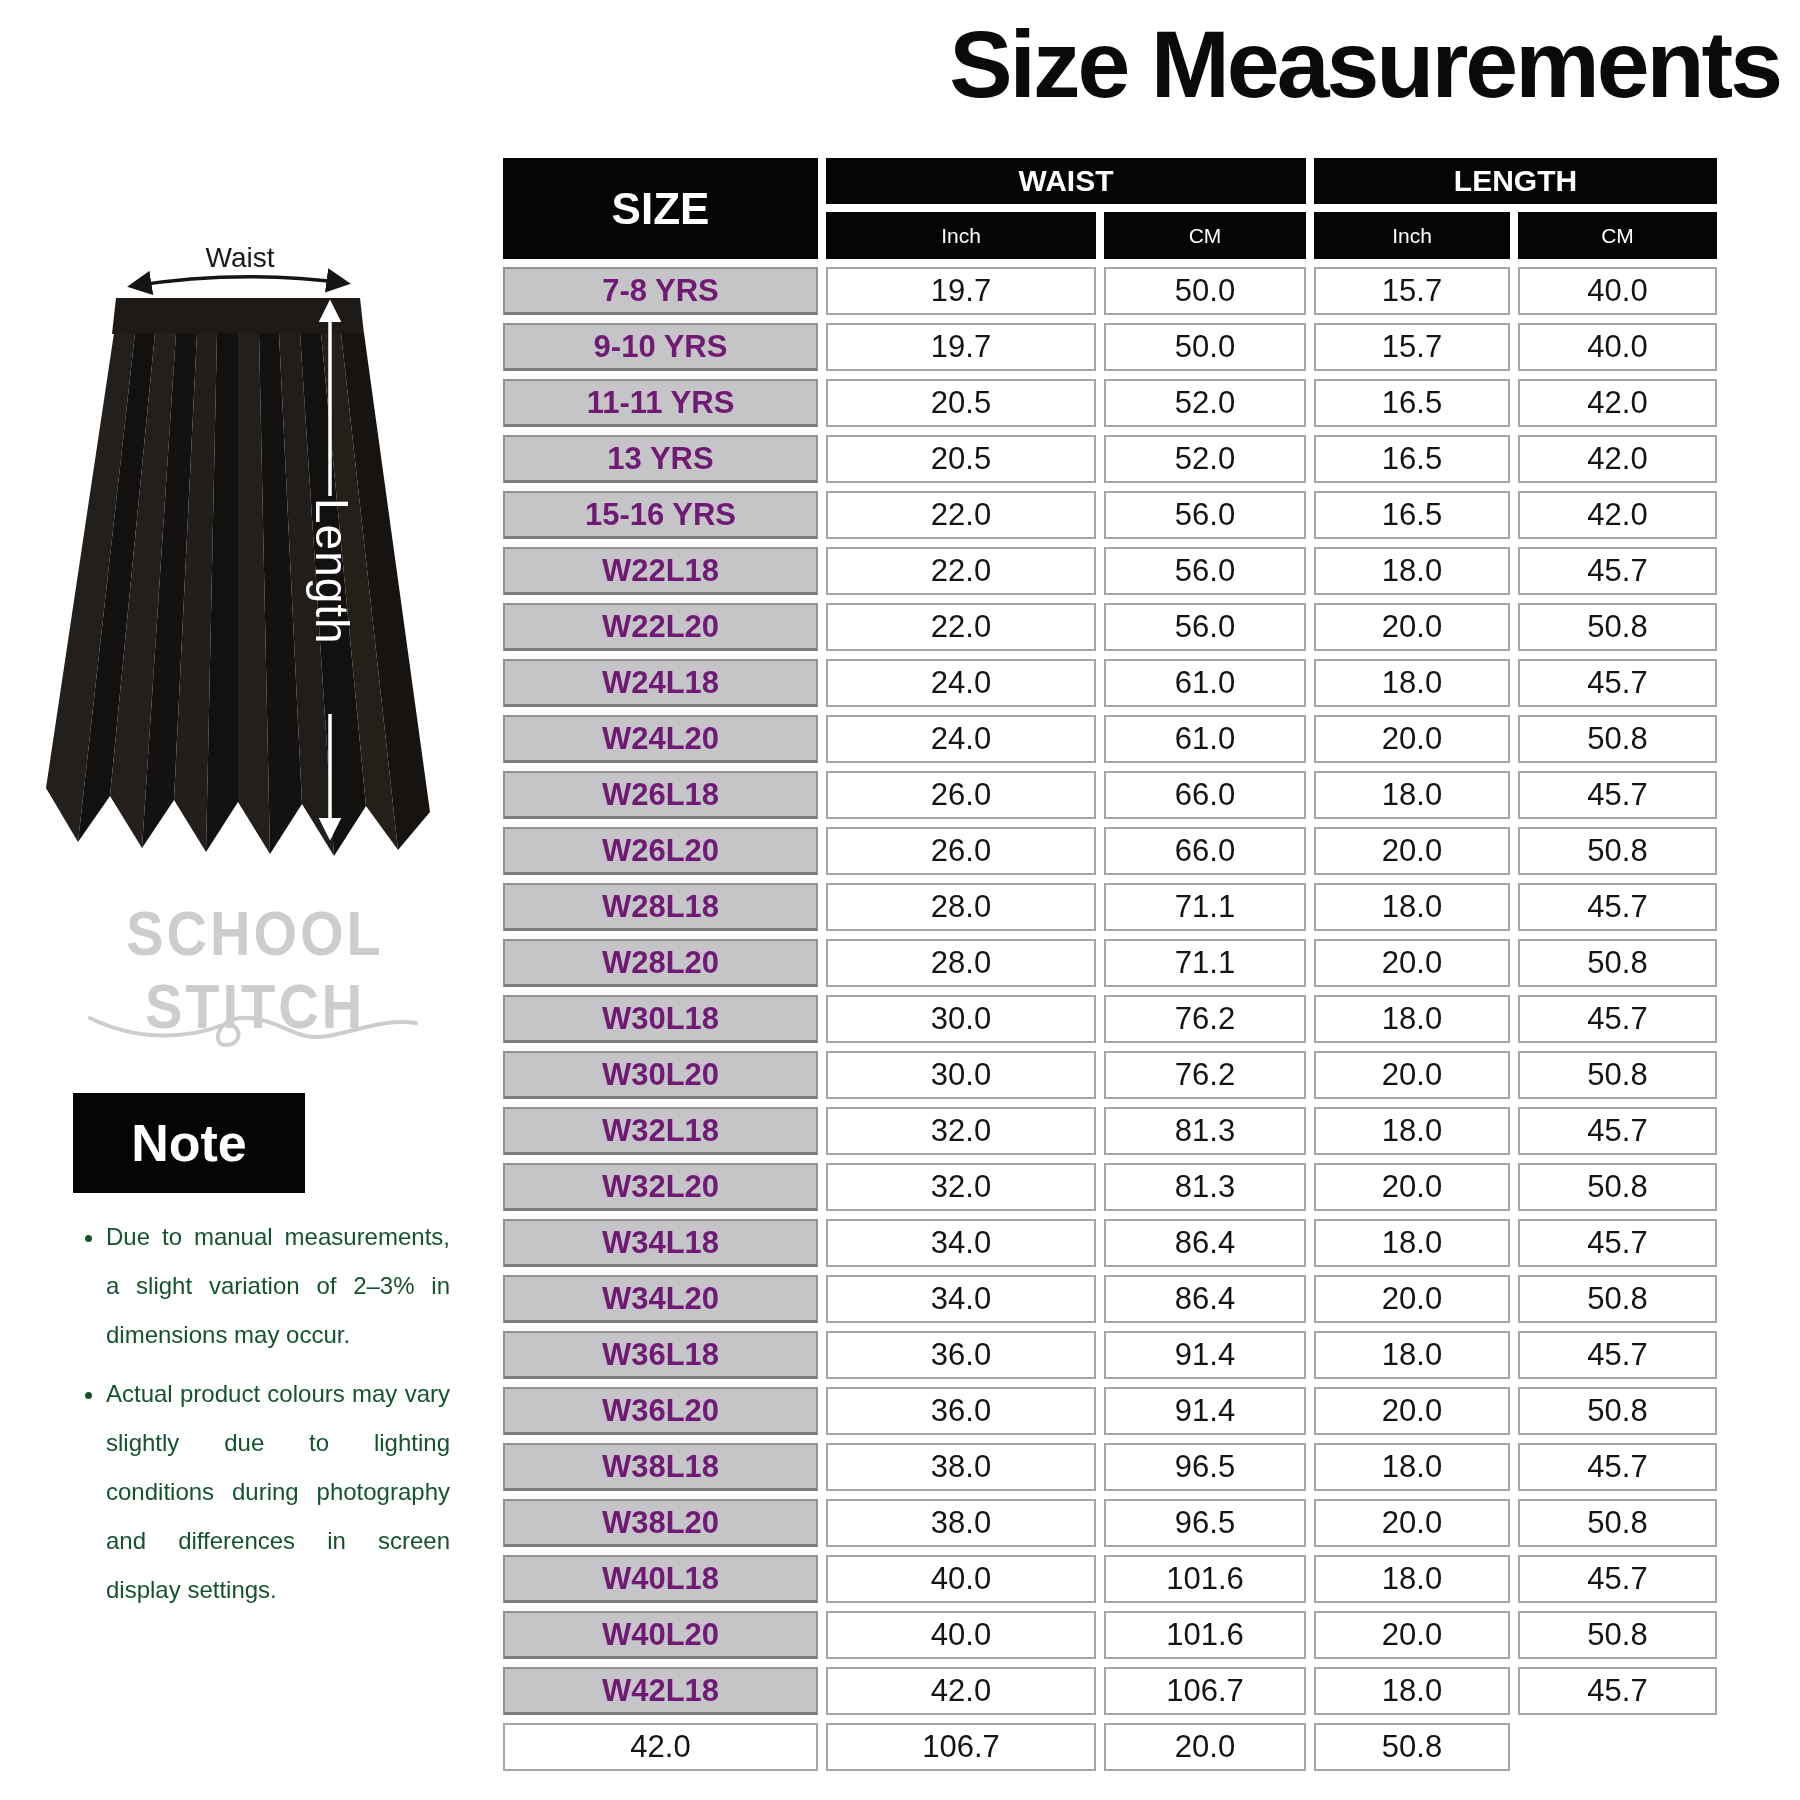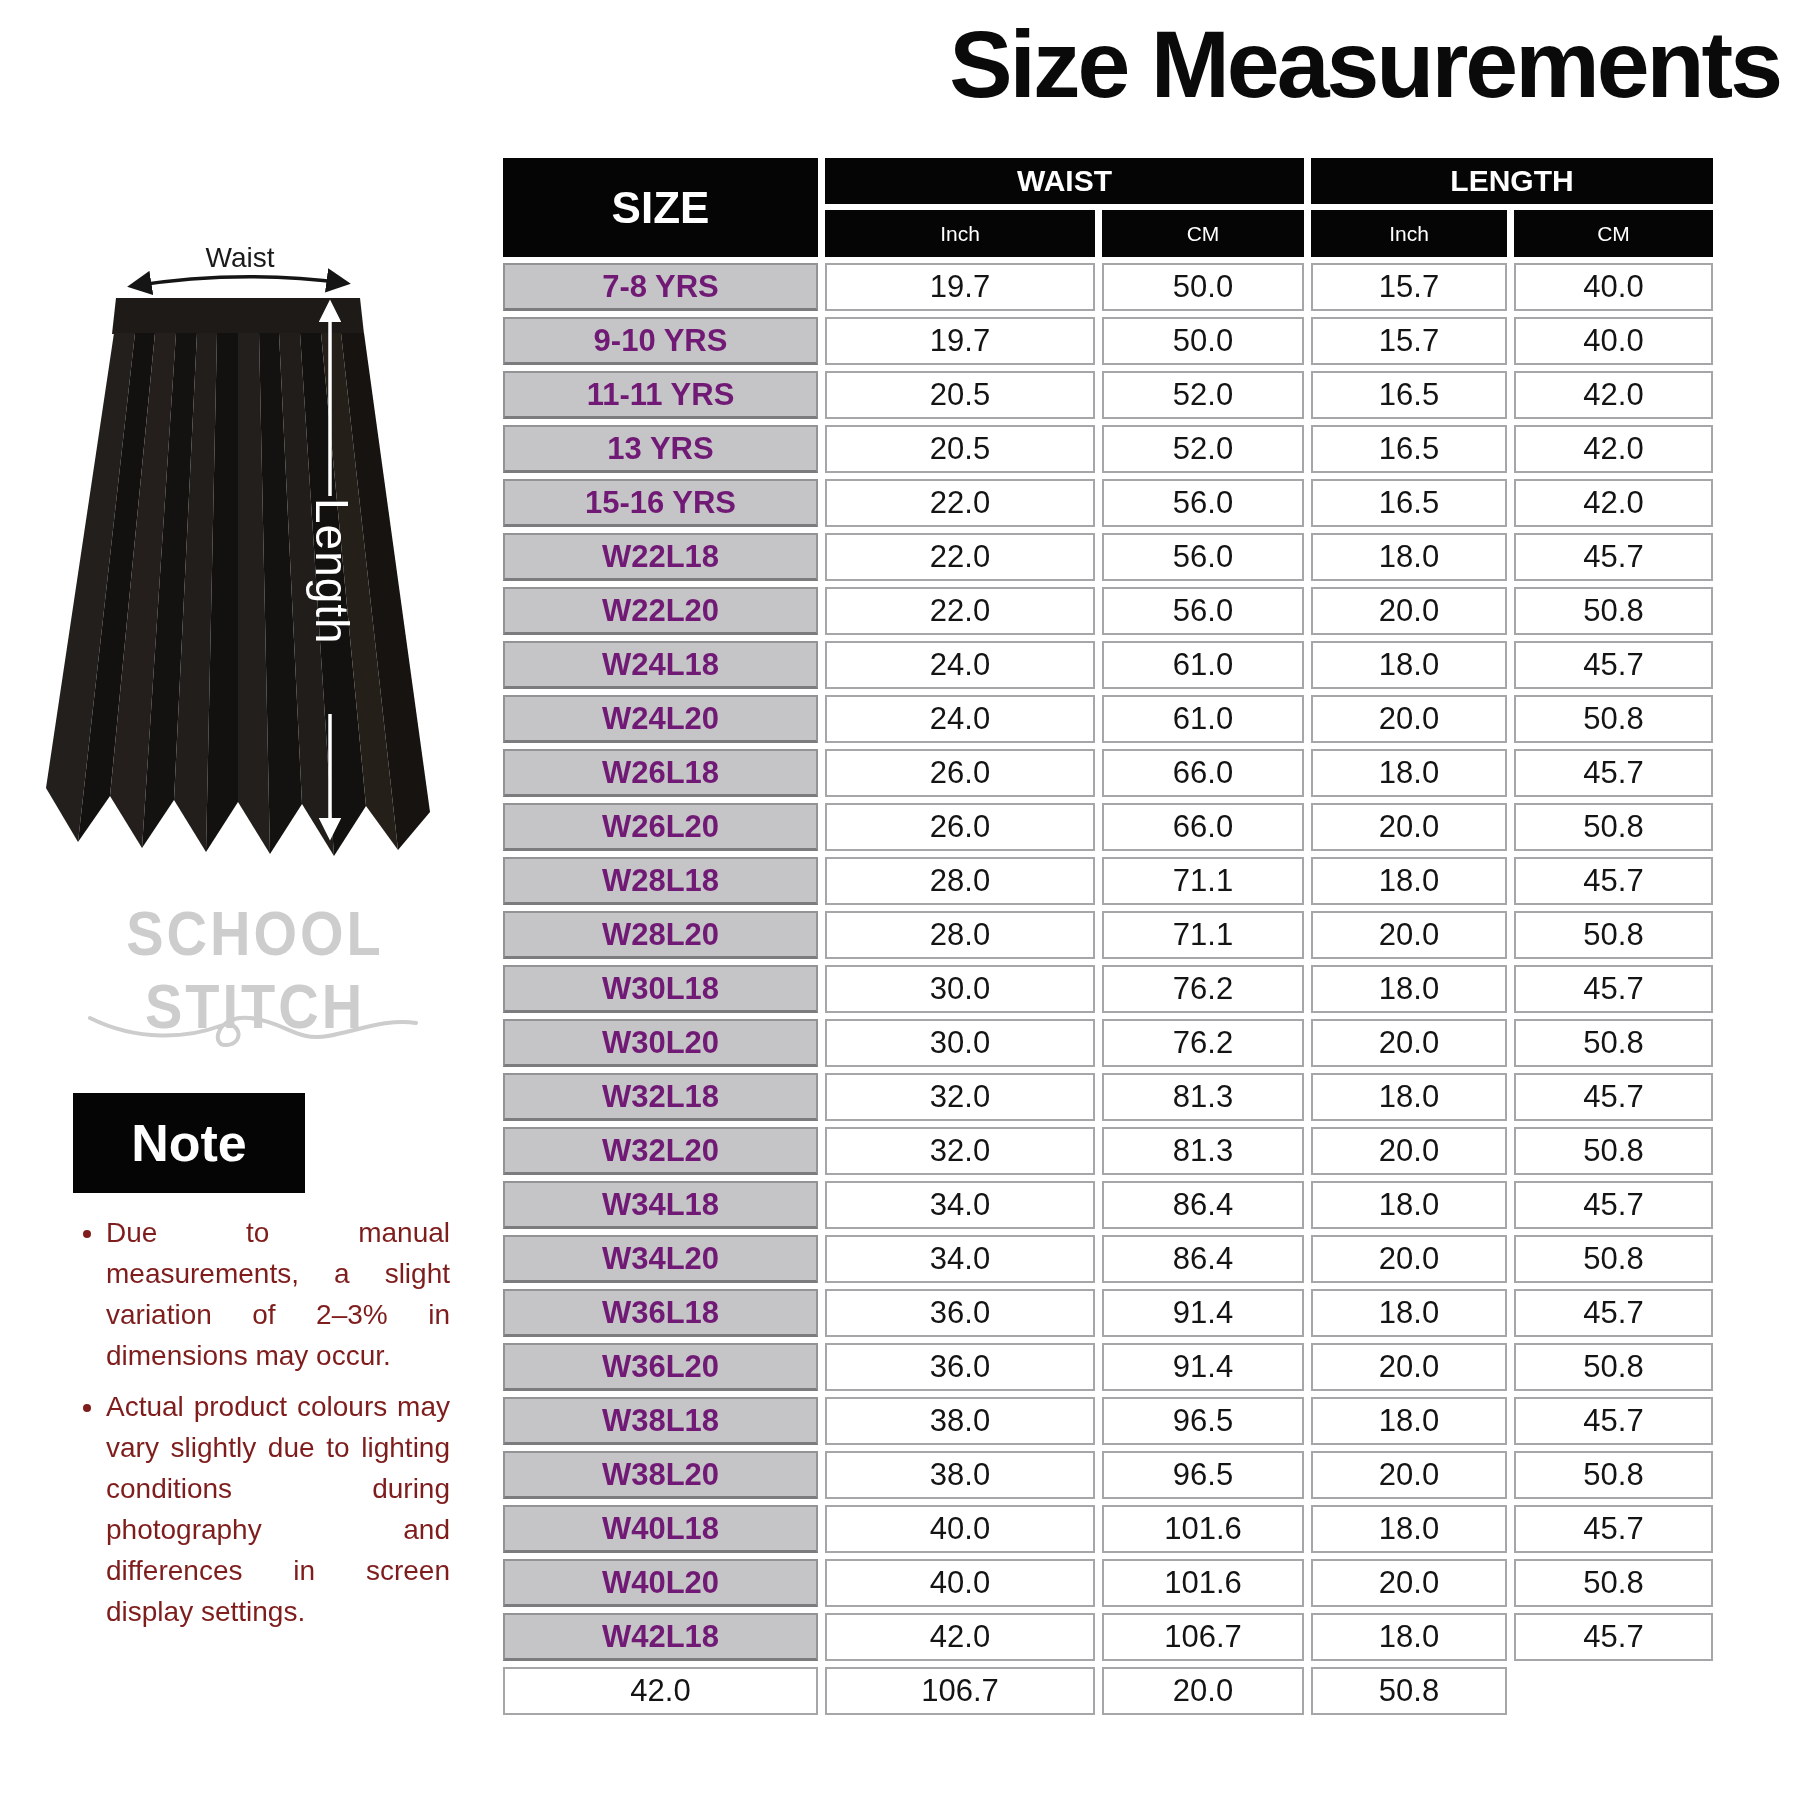--- a/index.html
+++ b/index.html
@@ -34,31 +34,31 @@
   .note-box{
     position:absolute;left:73px;top:1093px;width:232px;height:100px;
     background:#050505;display:flex;align-items:center;justify-content:center;
   }
   .note-box span{color:#ffffff;font-size:52px;font-weight:bold;}
   .notes{
     position:absolute;left:72px;top:1212px;width:378px;
   }
   .notes ul{margin:0;padding-left:34px;}
   .notes li{
-    font-size:28px;line-height:41px;text-align:justify;color:#7f1d1d;
+    font-size:24px;line-height:49px;text-align:justify;color:#14532d;
     margin-bottom:10px;
   }
   
   .size-table{
     position:absolute;left:503px;top:158px;
     display:grid;
     grid-template-columns:315px 270px 202px 196px 199px;
     grid-template-rows:46px 47px;
     grid-auto-rows:48px;
-    column-gap:7px;row-gap:6px;
+    column-gap:7px;row-gap:6px;gap:8px;
   }
   .cell{display:flex;align-items:center;justify-content:center;}
   .hdr{background:#050505;color:#ffffff;}
   .hdr-size{grid-column:1;grid-row:1 / 3;font-size:44px;font-weight:bold;letter-spacing:0px;}
   .hdr-waist{grid-column:2 / 4;grid-row:1;font-size:30px;font-weight:bold;}
   .hdr-length{grid-column:4 / 6;grid-row:1;font-size:30px;font-weight:bold;}
   .hdr-sub{grid-row:2;font-size:21px;font-weight:normal;}
   .c2{grid-column:2;} .c3{grid-column:3;} .c4{grid-column:4;} .c5{grid-column:5;}
   .size-cell{
     background:#c5c5c7;border:2px solid #939395;border-bottom:3px solid #7c7c7e;

